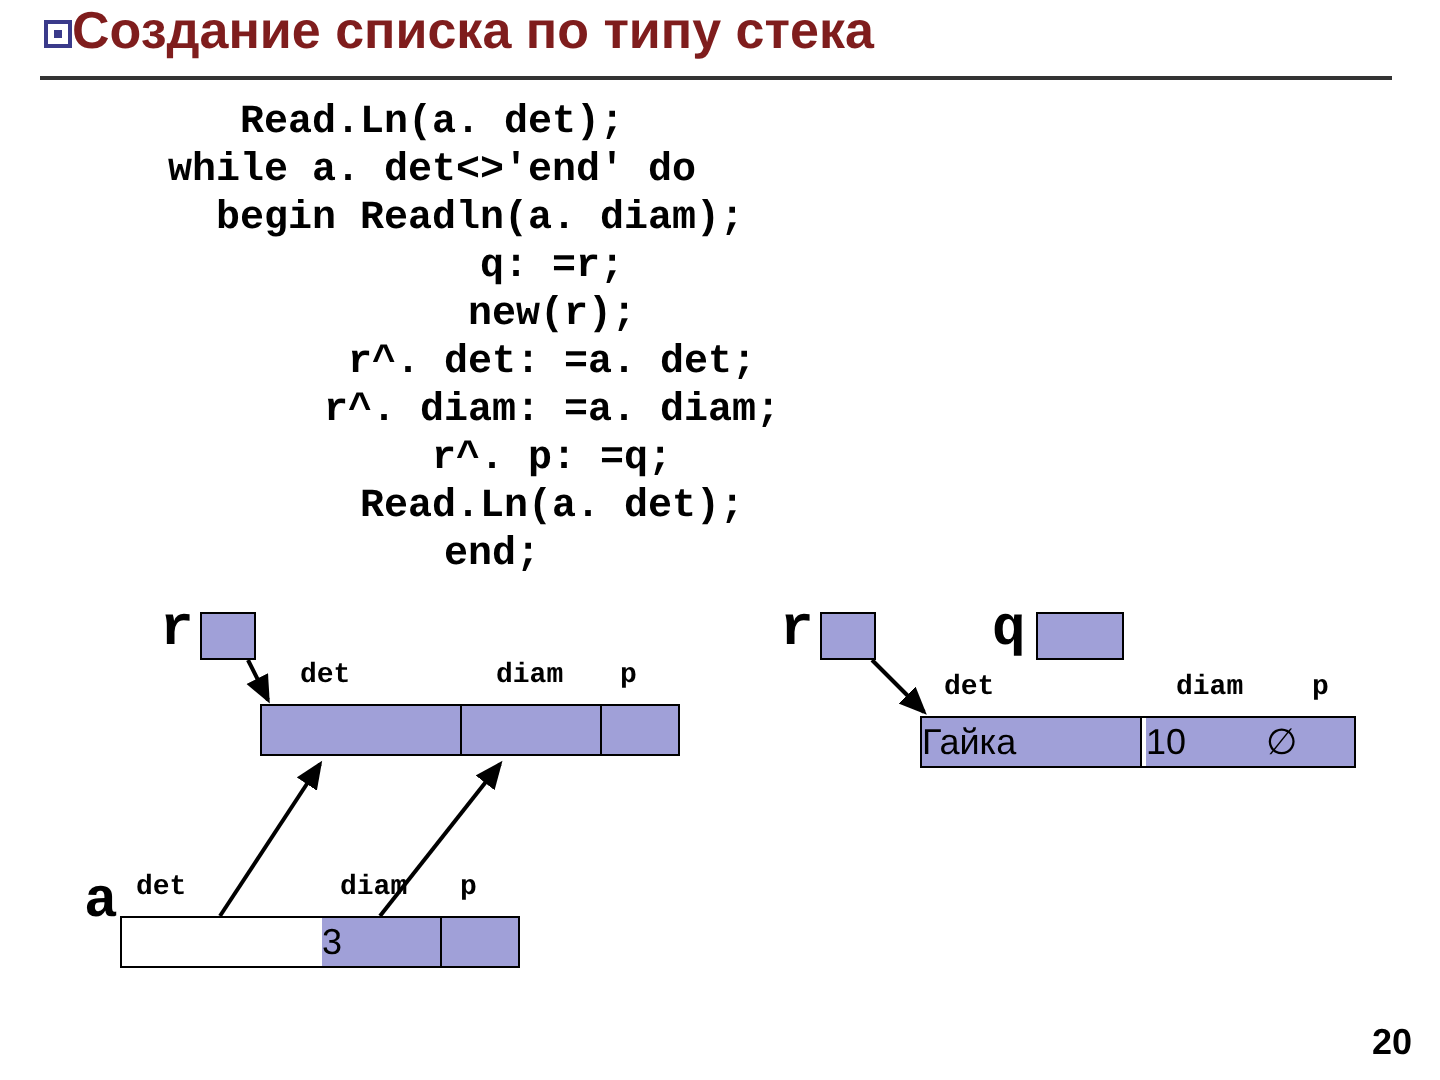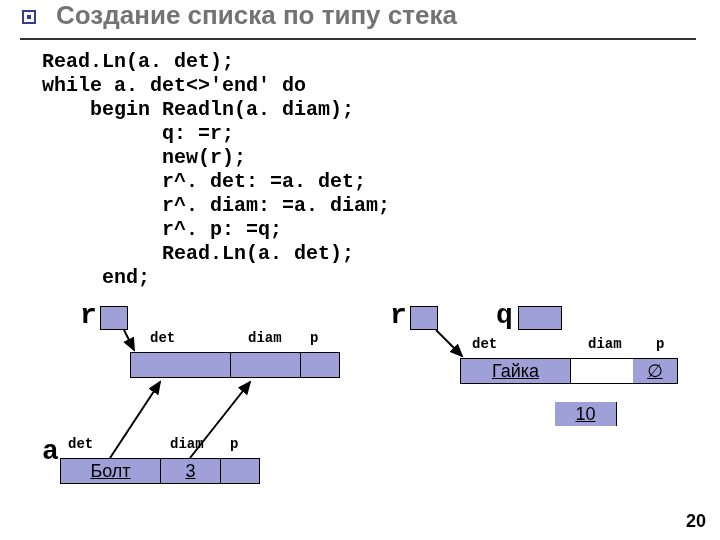--- a/index.html
+++ b/index.html
@@ -21,51 +21,51 @@
   }
   .bullet::after {
     content: "";
     position: absolute;
     left: 3px; top: 3px;
     width: 4px; height: 4px;
     background: #3a3a8a;
   }
   .title {
     position: absolute;
-    left: 56px; top: 0px;
+    left: 36px; top: 0px;
     font-size: 26px;
     font-weight: bold;
-    color: #737373;
+    color: #7f1d1d;
   }
   .rule {
     position: absolute;
     left: 20px; top: 38px;
     width: 676px; height: 0;
     border-top: 2px solid #333;
   }
   .code {
     position: absolute;
     left: 42px; top: 50px;
     white-space: pre;
     font-family: "Courier New", monospace;
     font-size: 20px;
     font-weight: bold;
     line-height: 24px;
     color: #000;
   }
-  .mono { font-family: "Courier New", monospace; font-weight: bold; }
+  .mono { font-family: "Courier New", monospace; font-weight: bold; text-align: center; }
   .ptrlabel { position: absolute; font-size: 28px; }
   .ptrbox {
     position: absolute;
     background: #a0a0d8;
     border: 1px solid #000;
   }
   .fieldlabel { position:absolute; font-size:14px; }
   .recbox { position:absolute; border:1px solid #000; }
-  .cell { position:absolute; border-right:1px solid #000; background:#a0a0d8; display:flex; align-items:center; justify-content:center; font-size:18px;text-decoration:underline; }
+  .cell { position:absolute; border-right:1px solid #000; background:#a0a0d8; display:flex; align-items:center; justify-content:flex-start; font-size:18px; }
   .cell:last-of-type { border-right:none; }
   .celltext { font-family: Arial; }
   .pagenum { position:absolute; right:14px; bottom:8px; font-size:18px; font-weight:bold; }
   svg.arrows { position:absolute; left:0; top:0; width:720px; height:540px; pointer-events:none; }
 </style>
 </head>
 <body>
 
 <div class="bullet"></div>
 <div class="title">Создание списка по типу стека</div>
@@ -102,38 +102,35 @@
 <div class="ptrbox" style="left:518px; top:306px; width:44px; height:24px;"></div>
 
 <div class="fieldlabel mono" style="left:472px; top:336px;">det</div>
 <div class="fieldlabel mono" style="left:588px; top:336px;">diam</div>
 <div class="fieldlabel mono" style="left:656px; top:336px;">p</div>
 
 <div class="recbox" style="left:460px; top:358px; width:218px; height:26px;">
   <div class="cell" style="left:0; top:0; width:110px; height:24px;">
       <span class="celltext">Гайка</span>
     </div>
-  <div class="cell" style="left:94px; top:0; width:62px; height:24px;margin-top:43px;">
+  <div class="cell" style="left:112px; top:0; width:62px; height:24px;">
       <span class="celltext">10</span>
     </div>
   <div class="cell" style="left:172px; top:0; width:44px; height:24px; border-right:none;">
       <span class="celltext">∅</span>
     </div>
 </div>
 
 <div class="ptrlabel mono" style="left:42px; top:436px;">a</div>
 
 <div class="fieldlabel mono" style="left:68px; top:436px;">det</div>
 <div class="fieldlabel mono" style="left:170px; top:436px;">diam</div>
 <div class="fieldlabel mono" style="left:230px; top:436px;">p</div>
 
 <div class="recbox" style="left:60px; top:458px; width:200px; height:26px;">
-  <div class="cell" style="left:0; top:0; width:100px; height:24px;">
-      <span class="celltext">Болт</span>
-    </div>
   <div class="cell" style="left:100px; top:0; width:60px; height:24px;">
       <span class="celltext">3</span>
     </div>
   <div class="cell" style="left:160px; top:0; width:38px; height:24px; border-right:none;"></div>
 </div>
 
 <div class="pagenum">20</div>
 
 <svg class="arrows">
   <defs>

